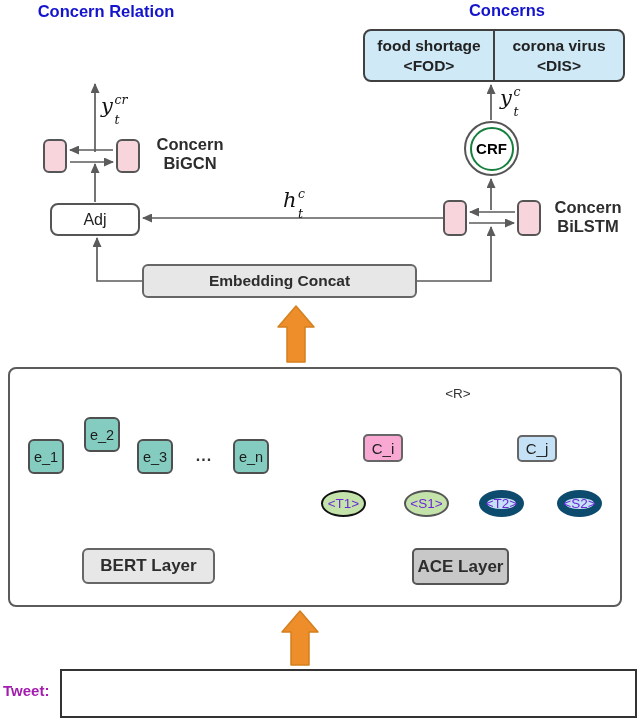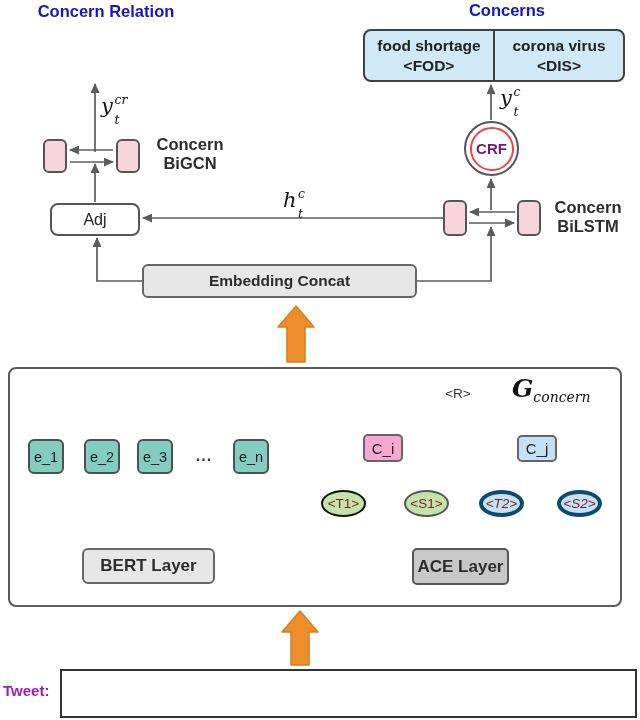--- a/index.html
+++ b/index.html
@@ -20,33 +20,33 @@
   .unit-label{font-weight:bold;font-size:16.5px;color:#2d2d2d;line-height:1.15;text-align:center;}
   .unit-label span{display:block;}
   .adj-box{background:#fff;border:2px solid #555;border-radius:8px;font-size:16px;color:#222;}
   .gray-box{background:#e7e7e7;border:2px solid #666;border-radius:6px;
             font-weight:bold;font-size:15.5px;color:#2d2d2d;}
   .bert-box{background:#e7e7e7;border:2px solid #666;border-radius:6px;
             font-weight:bold;font-size:17px;color:#2d2d2d;}
   .ace-box{background:#c8c8c8;border:2px solid #555;border-radius:5px;
            font-weight:bold;font-size:17px;color:#2d2d2d;}
   .crf-outer{border:2.5px solid #555;border-radius:50%;background:#fff;}
-  .crf-inner{position:absolute;inset:3.5px;border:2px solid #ef4444;border-radius:50%;
+  .crf-inner{position:absolute;inset:3.5px;border:2px solid #15803d;border-radius:50%;
              display:flex;align-items:center;justify-content:center;
-             font-weight:bold;font-size:15px;color:#701a75;}
+             font-weight:bold;font-size:15px;color:#000000;}
   .big-container{border:2px solid #5b5b5b;border-radius:8px;background:#fff;}
   .e-box{background:#85ccc0;border:2px solid #4f4f4f;border-radius:6px;
          font-size:14.5px;color:#1d1d1d;}
   .dots{font-weight:bold;font-size:16px;color:#333;text-align:center;letter-spacing:1px;}
   .ci-box{background:#f9a8d4;border:2px solid #666;border-radius:5px;font-size:15px;color:#222;}
   .cj-box{background:#c4e1f6;border:2px solid #666;border-radius:5px;font-size:15px;color:#222;}
-  .ellipse{border-radius:50%;font-size:13.5px;color:#7f1d1d;}
+  .ellipse{border-radius:50%;font-size:13.5px;color:#6d28d9;}
   .el-green{background:#c3e3ab;border:2px solid #555;}
   .el-green-dark{background:#c3e3ab;border:2px solid #111;}
-  .el-blue{background:#c4e1f6;border:4px solid #0c4a6e;font-style:italic;}
+  .el-blue{background:#c4e1f6;border:8px solid #0c4a6e;}
   .diamond-label{font-size:13.5px;color:#333;text-align:center;}
 
   .fml{display:flex;align-items:flex-start;font-family:"DejaVu Serif",serif;
        font-style:italic;color:#111;}
   .fml .b{font-size:21px;line-height:0.9;}
   .fml .st{display:flex;flex-direction:column;margin-left:1.5px;margin-top:-3px;}
   .fml .sp{font-size:12.5px;line-height:1;}
   .fml .sb{font-size:12.5px;line-height:1;margin-top:7px;}
   .gmath{font-family:"DejaVu Serif",serif;font-style:italic;color:#111;}
   .gmath .gbase{font-size:25px;font-weight:bold;}
@@ -152,26 +152,23 @@
   <div class="abs fml" style="left:283px;top:191px;">
     <span class="b">h</span>
     <span class="st">
       <span class="sp">c</span>
       <span class="sb">t</span>
     </span>
   </div>
 
   <div class="abs big-container" style="left:8px;top:367px;width:614px;height:240px;"></div>
 
-  <div class="abs gmath" style="left:512px;top:374px;">
-    <span class="gbase">G</span><span class="gsub">concern</span>
-  </div>
 
   <div class="abs e-box center" style="left:28px;top:439px;width:36px;height:35px;">e_1</div>
-  <div class="abs e-box center" style="left:84px;top:439px;width:36px;height:35px;">e_2</div>
+  <div class="abs e-box center" style="left:84px;top:417px;width:36px;height:35px;">e_2</div>
   <div class="abs e-box center" style="left:137px;top:439px;width:36px;height:35px;">e_3</div>
   <div class="abs dots" style="left:186px;top:447px;width:36px;">...</div>
   <div class="abs e-box center" style="left:233px;top:439px;width:36px;height:35px;">e_n</div>
 
   <div class="abs diamond-label" style="left:433px;top:386px;width:50px;">&lt;R&gt;</div>
   <div class="abs ci-box center" style="left:363px;top:434px;width:40px;height:28px;">C_i</div>
   <div class="abs cj-box center" style="left:517px;top:435px;width:40px;height:27px;">C_j</div>
   <div class="abs ellipse el-green-dark center" style="left:321px;top:490px;width:45px;height:27px;">&lt;T1&gt;</div>
   <div class="abs ellipse el-green center" style="left:404px;top:490px;width:45px;height:27px;">&lt;S1&gt;</div>
   <div class="abs ellipse el-blue center" style="left:479px;top:490px;width:45px;height:27px;">&lt;T2&gt;</div>

